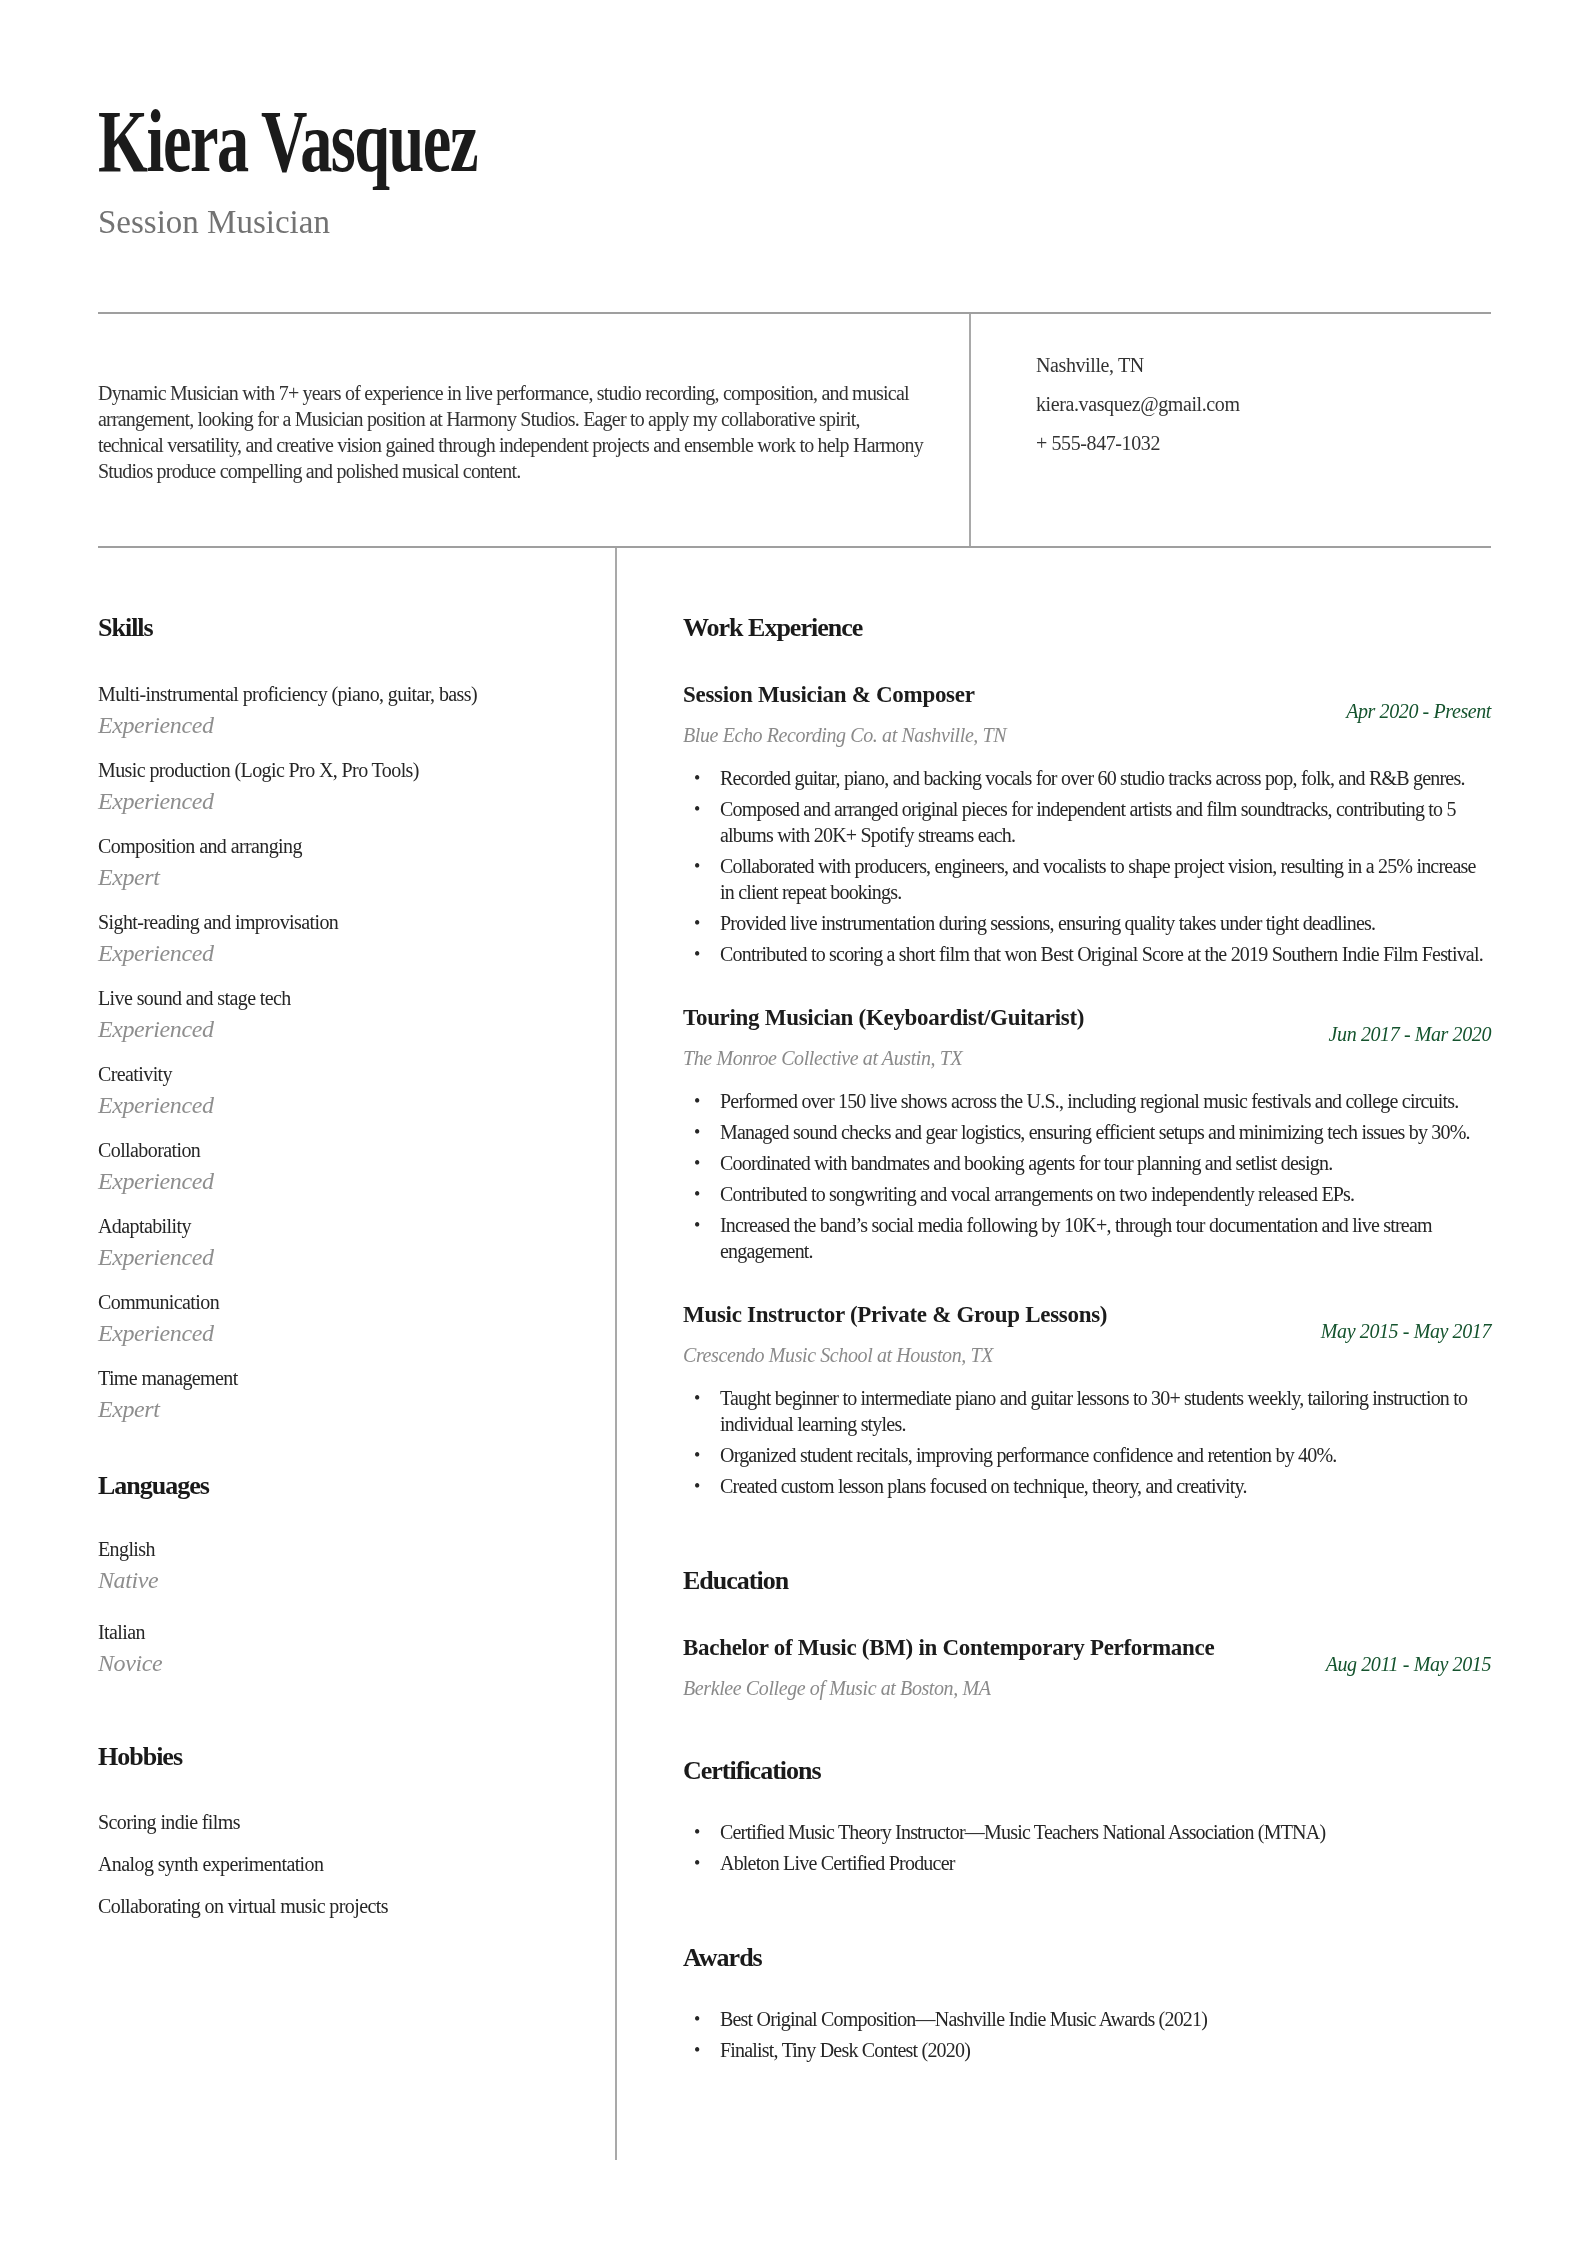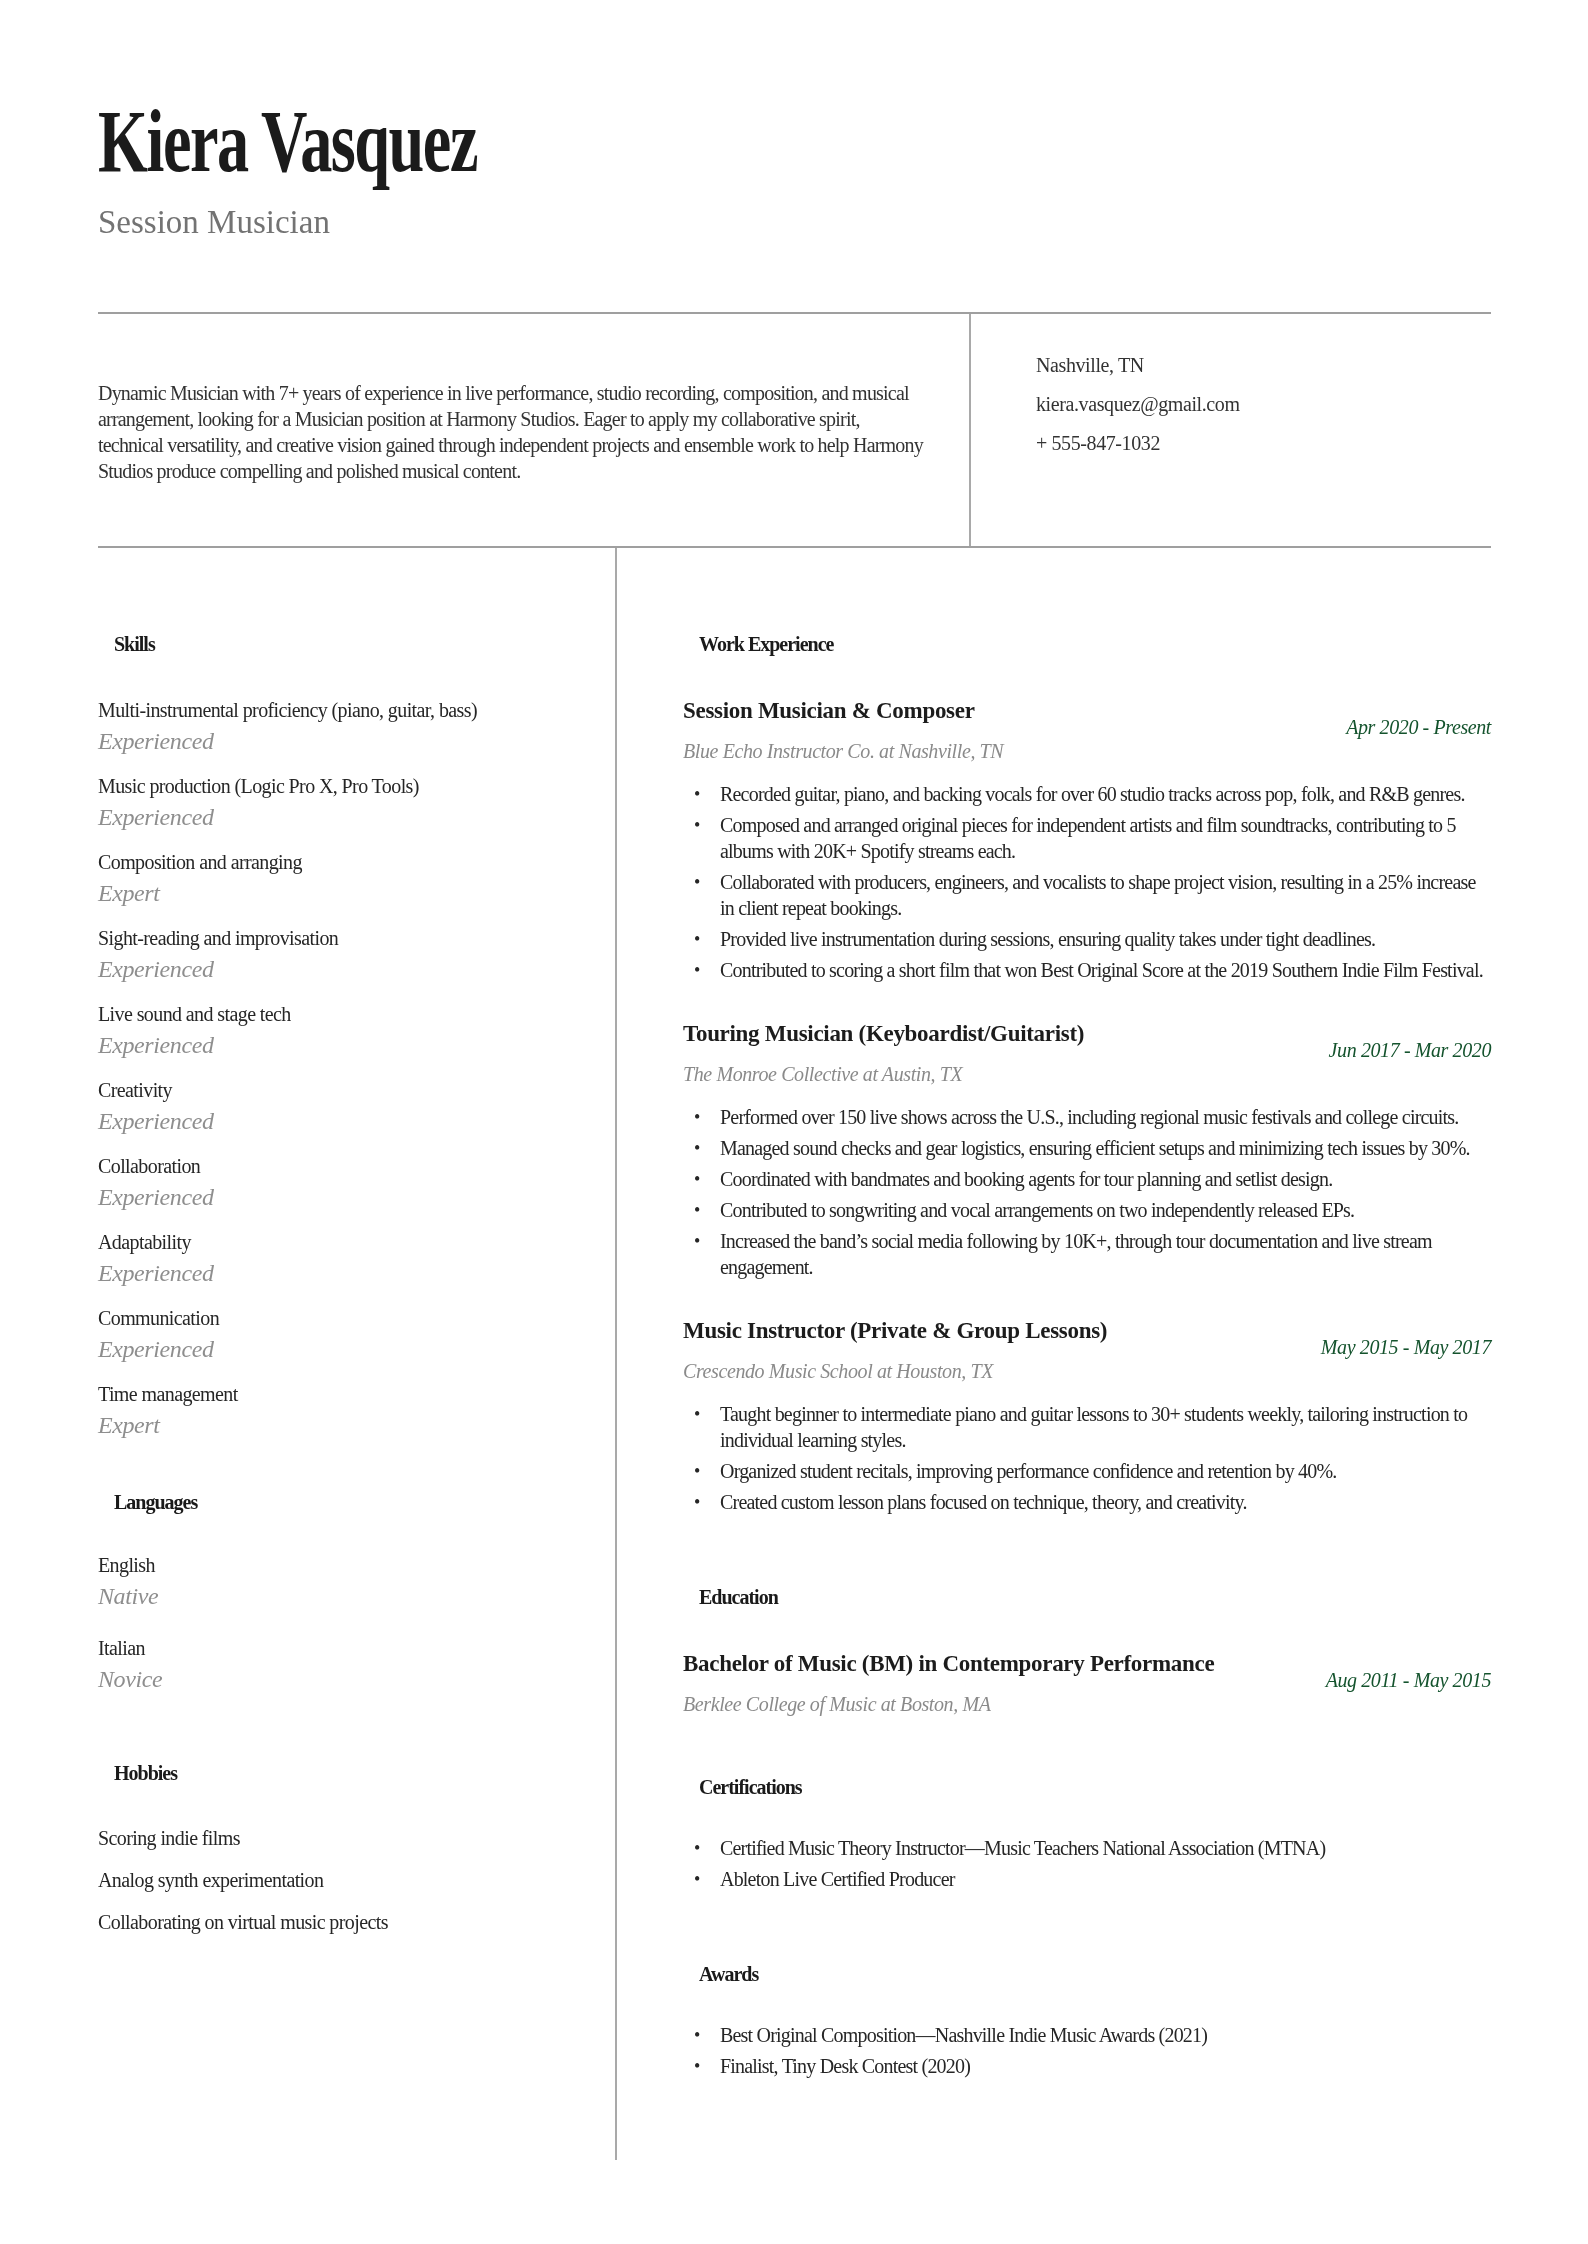--- a/index.html
+++ b/index.html
@@ -48,21 +48,21 @@
     height:1614px;
     display:flex;box-sizing:border-box;
   }
   .col-left{
     width:519px;flex:none;box-sizing:border-box;
     border-right:2px solid #a9a9a9;
     padding:62px 56px 0 0;
   }
   .col-right{flex:1;box-sizing:border-box;padding:62px 0 0 66px;}
   .sec-heading{
-    margin:16px;font-size:20px;line-height:36px;font-weight:bold;
+    margin:0;font-size:26px;line-height:36px;font-weight:bold;
     letter-spacing:-1px;color:#1a1a1a;
   }
   
   .section-items{margin-top:35px;}
   .skill{margin-bottom:19px;}
   .lang{margin-bottom:26px;}
   .skill-name{font-size:20px;line-height:26px;color:#262626;margin:0 0 5px 0;letter-spacing:-0.6px;}
   .skill-level{font-size:24px;line-height:26px;color:#8e8e8e;font-style:italic;letter-spacing:-0.4px;}
   .sec-gap{margin-top:46px;}
   .sec-gap-lg{margin-top:63px;}
@@ -188,21 +188,21 @@
 
     <div class="col-right">
 
       <h2 class="sec-heading">Work Experience</h2>
 
       <div class="job">
         <div class="job-head">
           <h3 class="job-title">Session Musician &amp; Composer</h3>
           <span class="job-dates">Apr 2020 - Present</span>
         </div>
-        <div class="job-org">Blue Echo Instructor Co. at Nashville, TN</div>
+        <div class="job-org">Blue Echo Recording Co. at Nashville, TN</div>
         <div class="bullets">
           <div class="b">
               <span class="dot">•</span>
               <span>Recorded guitar, piano, and backing vocals for over 60 studio tracks across pop, folk, and R&amp;B genres.</span>
             </div>
           <div class="b">
               <span class="dot">•</span>
               <span>Composed and arranged original pieces for independent artists and film soundtracks, contributing to 5 albums with 20K+ Spotify streams each.</span>
             </div>
           <div class="b">

